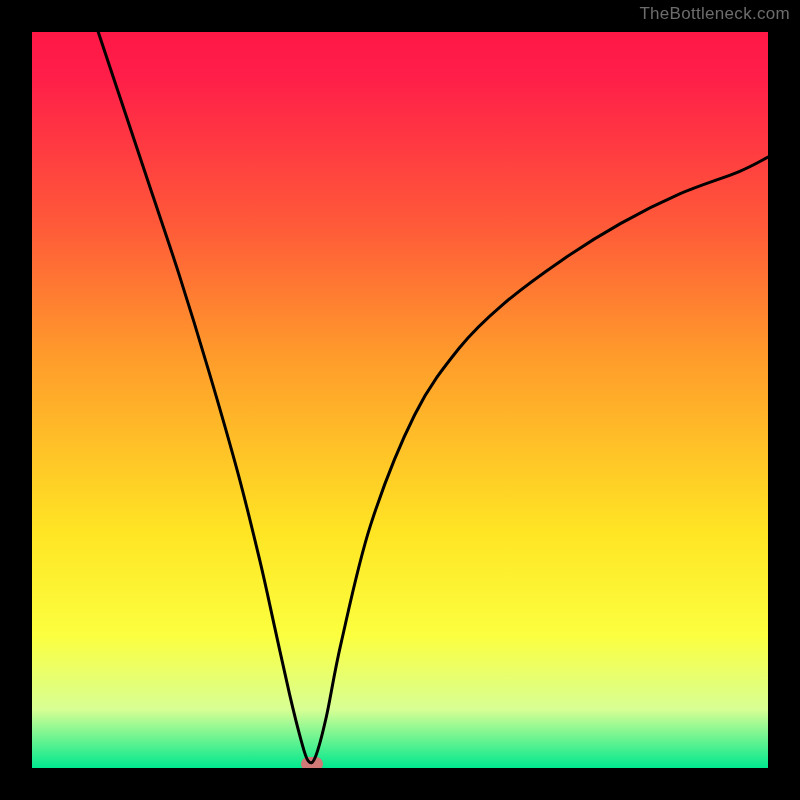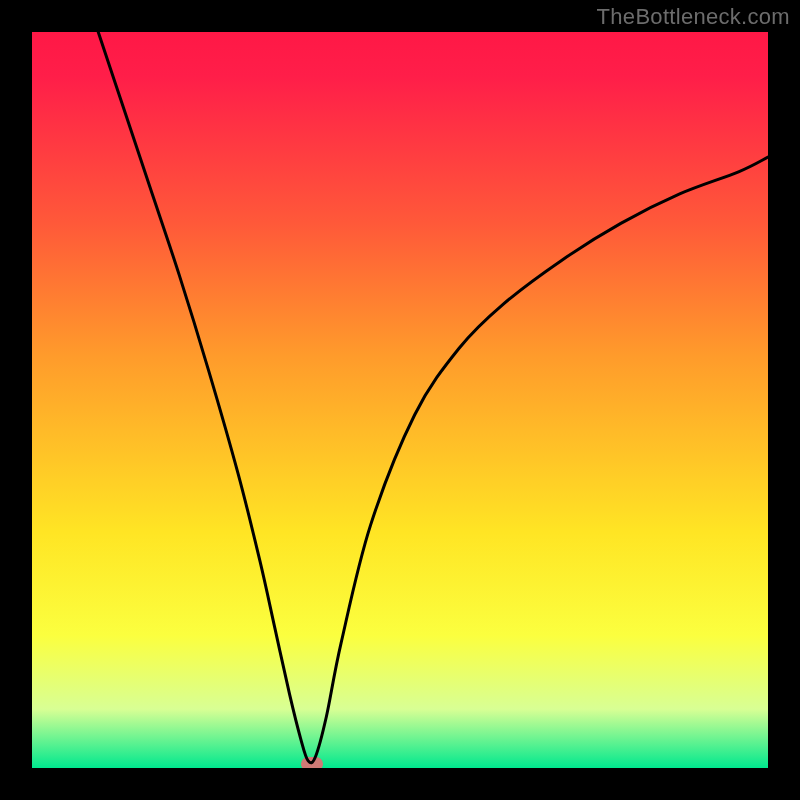--- a/index.html
+++ b/index.html
@@ -50,21 +50,21 @@
   }
   .curve {
     position: absolute;
     inset: 0;
   }
   .watermark {
     position: absolute;
     top: 4px;
     right: 10px;
     font-family: Arial, Helvetica, sans-serif;
-    font-size: 22px;
+    font-size: 17px;
     color: #6c6c6c;
     letter-spacing: 0.3px;
   }
 </style>
 </head>
 <body>
 
 <div class="frame">
   <div class="watermark">TheBottleneck.com</div>
   <div class="plot">

